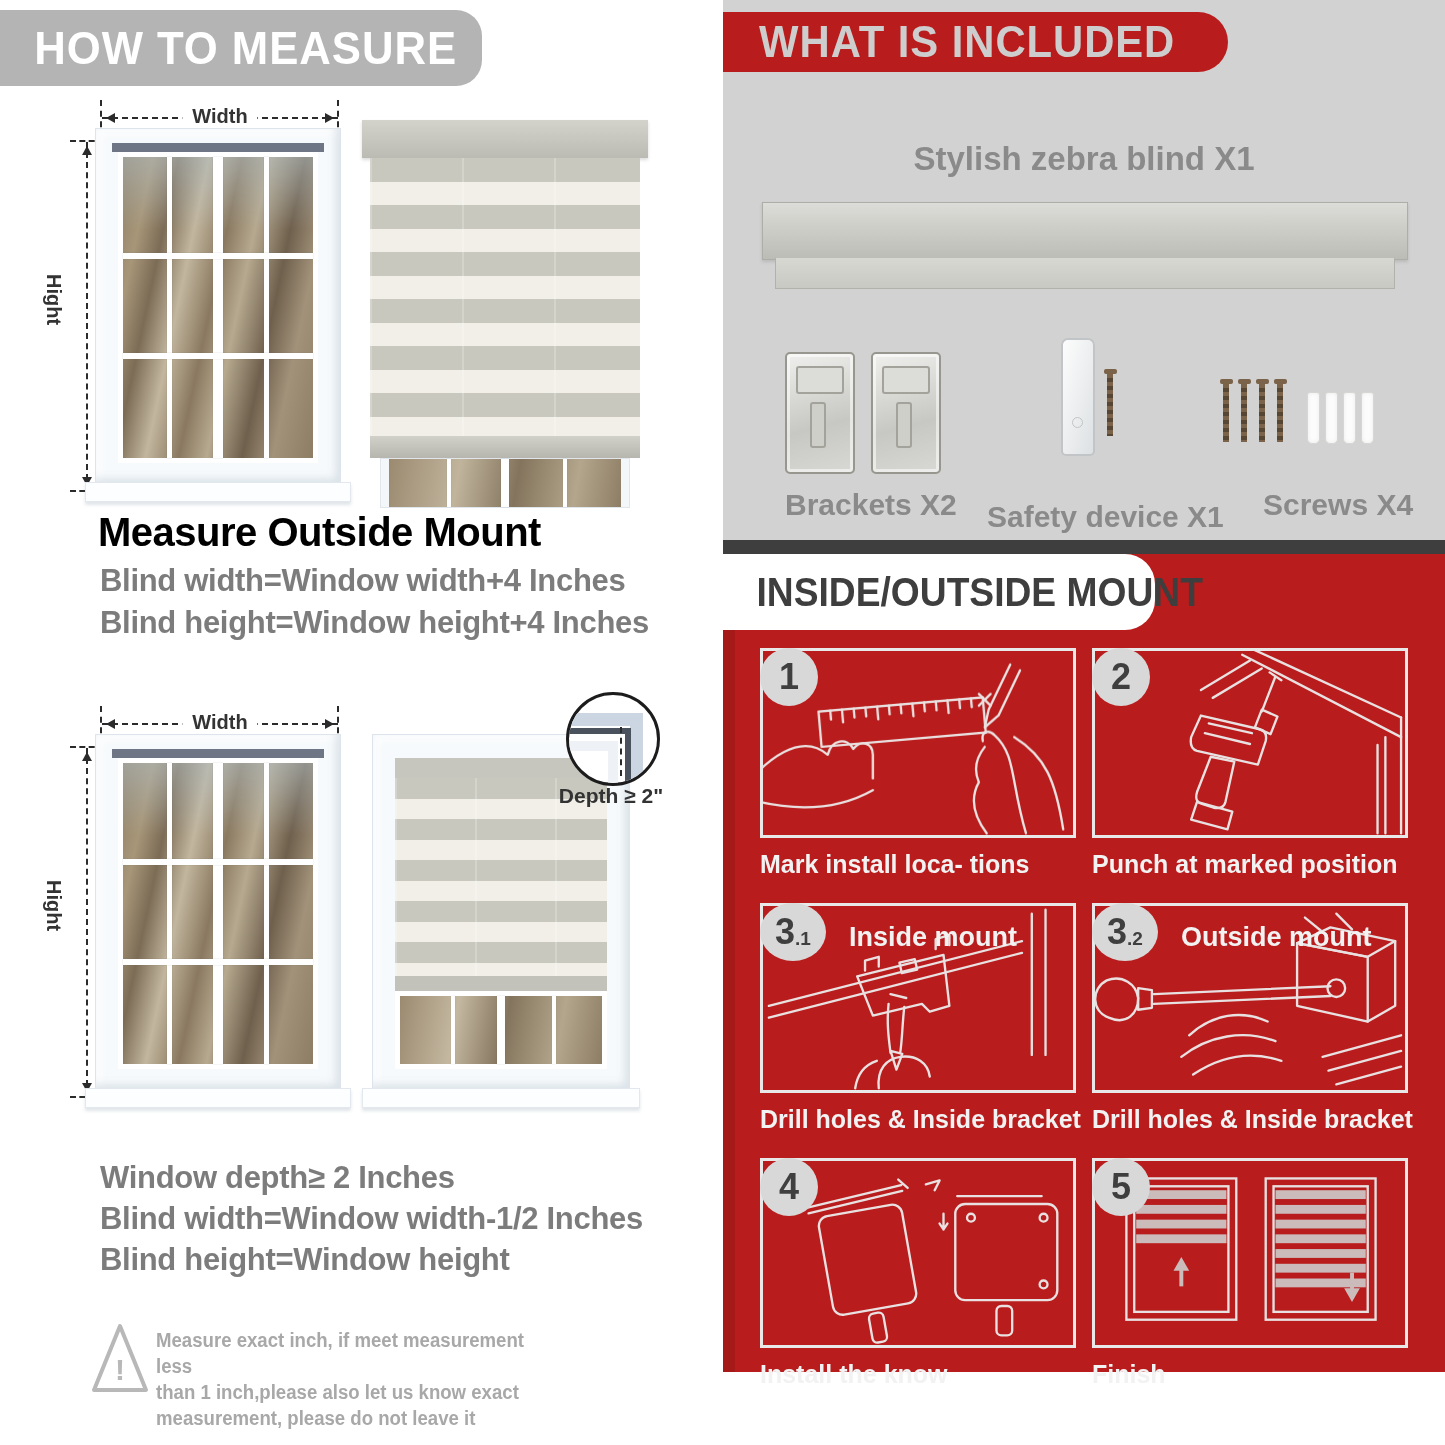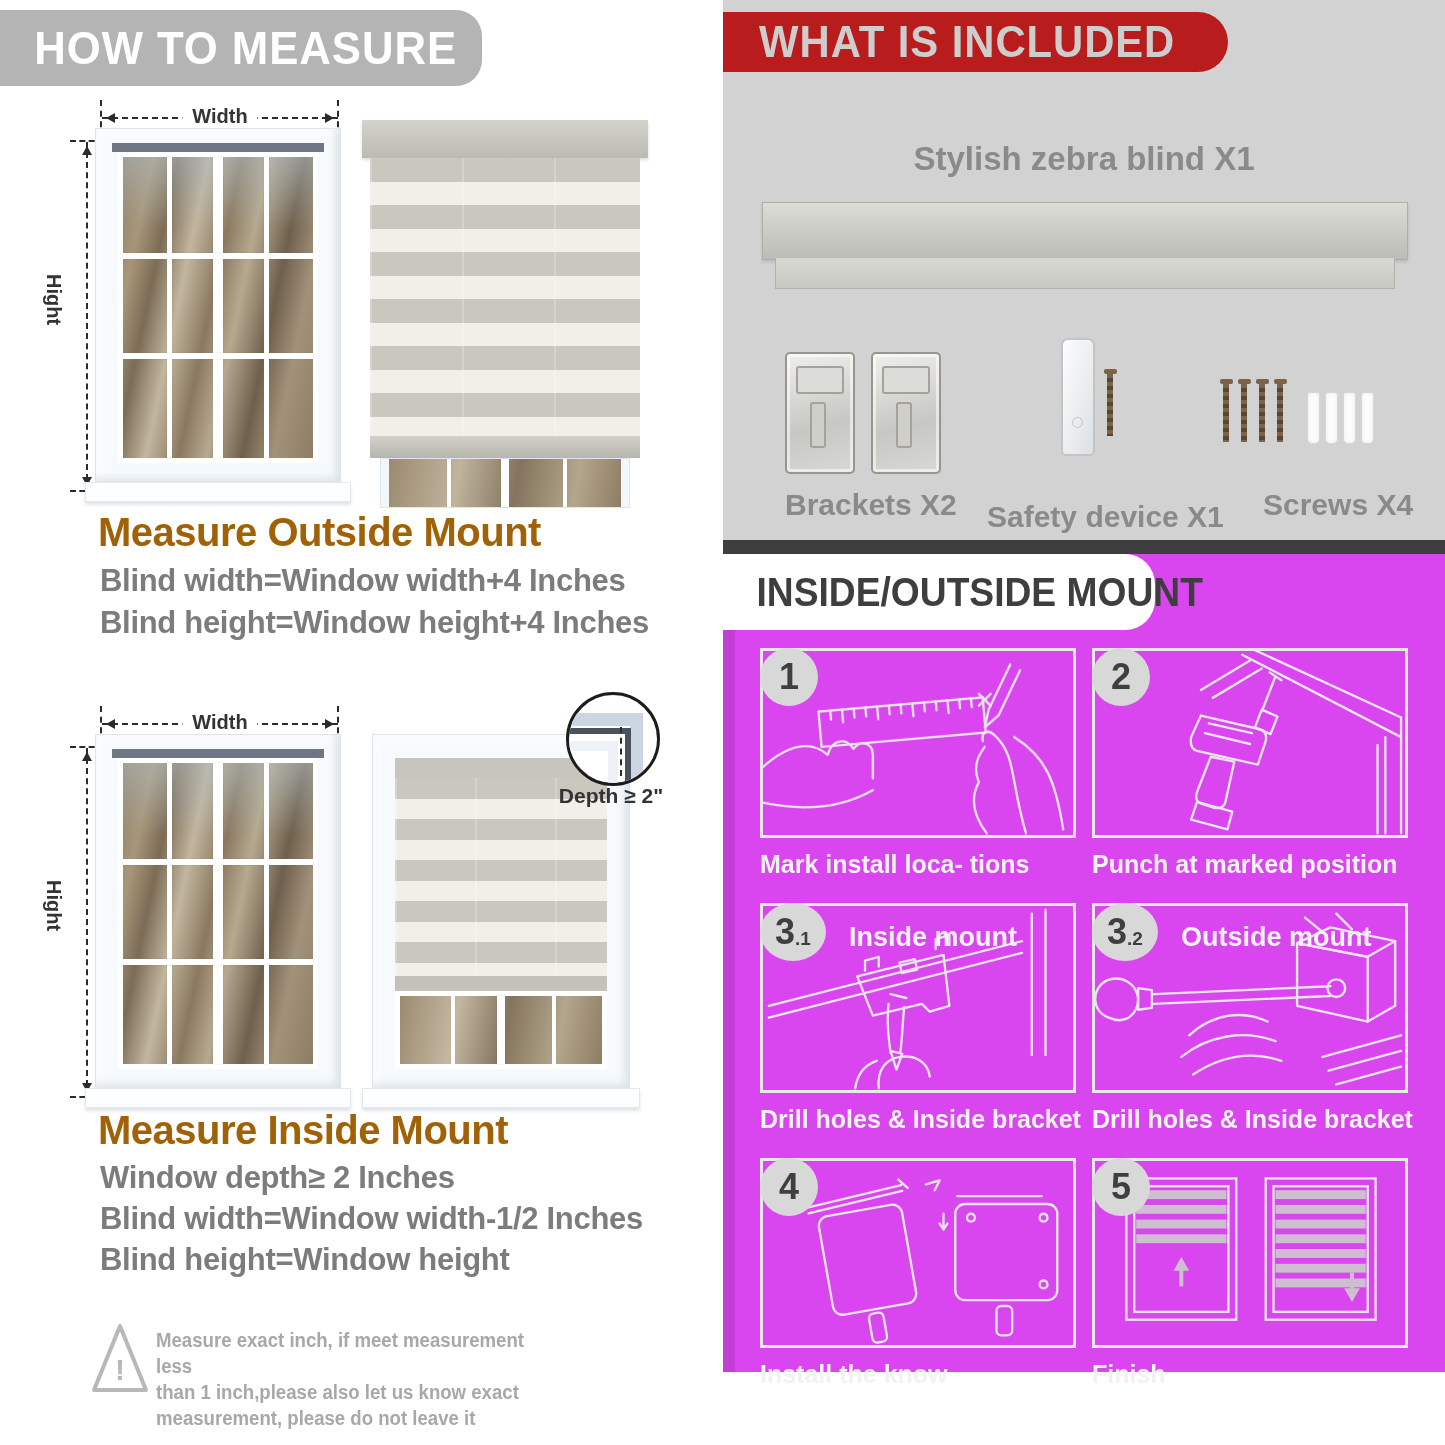--- a/index.html
+++ b/index.html
@@ -69,21 +69,21 @@
   .mag-blue{position:absolute;left:-30%;top:20%;right:16%;bottom:-30%;
             border-top:13px solid #ccd6e3;border-right:13px solid #ccd6e3;}
   .mag-dark{position:absolute;left:-30%;top:38%;right:30%;bottom:-30%;
             border-top:6px solid #4a525e;border-right:6px solid #4a525e;}
   .mag-inner{position:absolute;left:-30%;top:52%;right:44%;bottom:-30%;
              border-top:10px solid #eef2f6;border-right:10px solid #eef2f6;}
   .mag-dash{position:absolute;left:58%;top:36%;height:56%;border-left:2px dashed #2b2b2b;}
   .depth-label{position:absolute;left:552px;top:784px;width:118px;text-align:center;
                font-size:21px;font-weight:bold;color:#333333;white-space:nowrap;}
   
-  .measure-title{position:absolute;font-size:40px;font-weight:bold;color:#a16207;letter-spacing:-.5px;white-space:nowrap;}
+  .measure-title{position:absolute;font-size:40px;font-weight:bold;color:#000000;letter-spacing:-.5px;white-space:nowrap;}
   .measure-line{position:absolute;font-size:31px;font-weight:bold;color:#7c7c7c;letter-spacing:-.3px;white-space:nowrap;}
   
   .note-tri{position:absolute;left:90px;top:1318px;}
   .note-text{position:absolute;left:156px;top:1327px;width:400px;font-size:20px;font-weight:bold;
              color:#a8a8a8;line-height:26px;transform:scaleX(.93);transform-origin:left;}
   
   .right-col{position:absolute;left:723px;top:0;width:722px;height:1445px;}
   .included{position:absolute;left:0;top:0;width:722px;height:540px;background:#d2d2d2;}
   .included-banner{position:absolute;left:0;top:12px;width:505px;height:60px;background:#b91c1c;
                    border-radius:0 38px 38px 0;display:flex;align-items:center;}
@@ -109,21 +109,21 @@
   .safety::after{content:'';position:absolute;left:9px;bottom:26px;width:9px;height:9px;
      border-radius:50%;border:1px solid #c2c5c7;}
   .screw{position:absolute;width:6px;background:repeating-linear-gradient(180deg,#7a6348 0 4px,#584634 4px 8px);}
   .screw::before{content:'';position:absolute;left:-3.5px;top:-5px;width:13px;height:5px;
      background:#7a6348;border-radius:2px;}
   .anchor{position:absolute;width:11px;height:50px;top:392px;background:rgba(255,255,255,.92);
      border:1px solid #d6d6d2;border-radius:3px 3px 5px 5px;box-shadow:inset 0 0 4px rgba(0,0,0,.07);}
   .component-label{position:absolute;top:488px;font-size:30px;font-weight:bold;color:#8a8a8a;white-space:nowrap;}
   .divider-bar{position:absolute;left:0;top:540px;width:722px;height:14px;background:#3e3e3e;}
   
-  .mount{position:absolute;left:0;top:554px;width:722px;height:818px;background:#d946ef;}
+  .mount{position:absolute;left:0;top:554px;width:722px;height:818px;background:#b91c1c;}
   .mount::before{content:'';position:absolute;left:0;top:0;bottom:0;width:12px;background:rgba(0,0,0,.10);}
   .mount-banner{position:absolute;left:0;top:0;width:432px;height:76px;background:#ffffff;
                 border-radius:0 30px 30px 0;display:flex;align-items:center;}
   .mount-banner span{color:#3e3e3e;font-weight:bold;font-size:40px;padding-left:36px;
                      transform:scaleX(.93);transform-origin:left;white-space:nowrap;}
   .step{position:absolute;width:316px;}
   .panel{position:relative;height:184px;border:3px solid #e8e8e8;}
   .panel svg{position:absolute;inset:0;width:100%;height:100%;}
   .badge{position:absolute;top:-3px;left:-3px;width:58px;height:58px;border-radius:50%;
          background:#d8d8d8;color:#3f3f3f;display:flex;align-items:center;justify-content:center;z-index:2;}
@@ -224,21 +224,20 @@
     </div>
 
     <div class="magnifier">
       <div class="mag-blue"></div>
       <div class="mag-dark"></div>
       <div class="mag-inner"></div>
       <div class="mag-dash"></div>
     </div>
     <div class="depth-label">Depth ≥ 2"</div>
 
-    <div class="measure-title" style="left:98px;top:1108px;">Measure Inside Mount</div>
     <div class="measure-line" style="left:100px;top:1160px;">Window depth≥ 2 Inches</div>
     <div class="measure-line" style="left:100px;top:1201px;">Blind width=Window width-1/2 Inches</div>
     <div class="measure-line" style="left:100px;top:1242px;">Blind height=Window height</div>
 
     <div class="note-tri">
       <svg width="60" height="80" viewBox="0 0 60 80">
         <path d="M30 8 L56 72 L4 72 Z" fill="none" stroke="#b8b8b8" stroke-width="4" stroke-linejoin="round"></path>
         <text x="30" y="62" text-anchor="middle" font-size="30" font-weight="bold" fill="#b8b8b8" font-family="Liberation Sans, sans-serif">!</text>
       </svg>
     </div>

